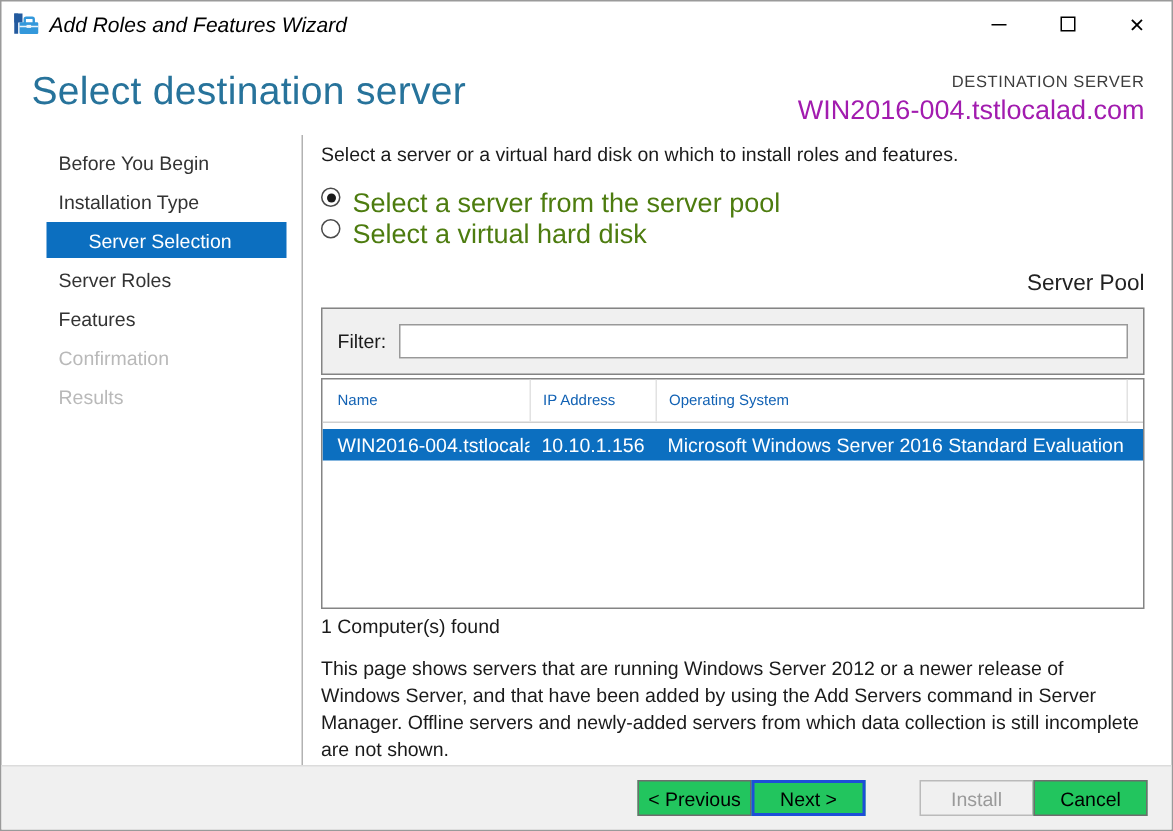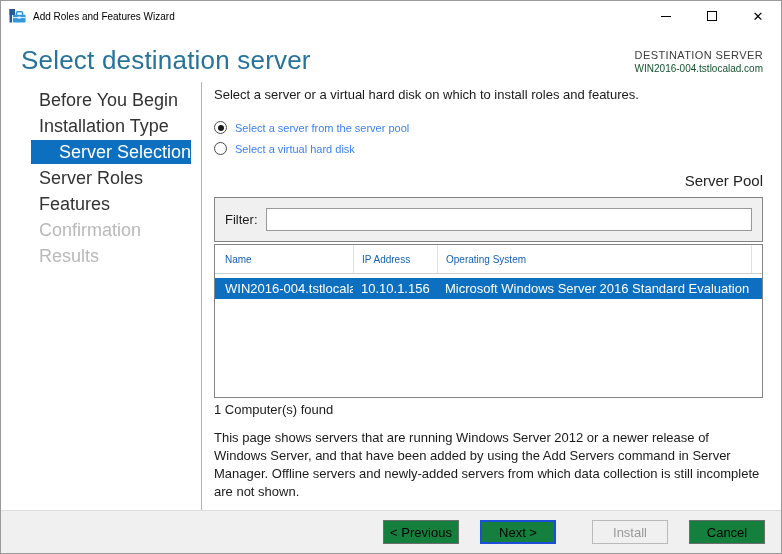--- a/index.html
+++ b/index.html
@@ -10,49 +10,49 @@
     width: 782px; height: 554px;
     border: 1px solid #9a9a9a;
     background: #fff;
     display: flex; flex-direction: column;
     position: relative;
   }
 
   
   .titlebar { height: 30px; display: flex; align-items: center; padding-left: 8px; flex: 0 0 auto; }
   .app-icon { width: 17px; height: 17px; margin-right: 7px; flex: 0 0 auto; }
-  .titlebar-title { font-size: 10px; color: #000; flex: 1; }
+  .titlebar-title { font-size: 14px; color: #000; flex: 1; font-style: italic; }
   .caption-btns { display: flex; height: 30px; }
   .caption-btn { width: 46px; height: 30px; display: flex; align-items: center; justify-content: center; cursor: default; }
   .glyph-min { width: 10px; height: 1px; background: #000; display: block; }
   .glyph-max { width: 10px; height: 10px; border: 1px solid #000; display: block; }
   .glyph-close { font-size: 13px; color: #000; line-height: 1; }
 
   
   .header { display: flex; justify-content: space-between; align-items: flex-start; padding: 14px 18px 6px 20px; flex: 0 0 auto; }
   .page-title { font-size: 26px; font-weight: 300; color: #27739b; letter-spacing: 0.2px; }
   .dest-block { text-align: right; margin-top: 4px; }
   .dest-label { font-size: 11px; color: #3c3c3c; letter-spacing: 0.4px; }
-  .dest-server { font-size: 10px; color: #14532d; margin-top: 2px; }
+  .dest-server { font-size: 18px; color: #a21caf; margin-top: 2px; }
 
   
   .content { flex: 1 1 auto; display: flex; padding-left: 30px; min-height: 0; }
   .sidebar { width: 160px; flex: 0 0 auto; padding-top: 6px; margin-right: 10px; }
   .nav-item {
     height: 24px; margin-bottom: 2px; display: flex; align-items: center;
-    padding-left: 8px; font-size: 18px; color: #333; cursor: default; white-space: nowrap;
+    padding-left: 8px; font-size: 13px; color: #333; cursor: default; white-space: nowrap;
   }
   .nav-item.selected { background: #0c6fc0; color: #fff; padding-left: 28px; }
   .nav-item.disabled { color: #b9b9b9; }
 
   .main { flex: 1 1 auto; border-left: 1px solid #b2b2b2; padding: 5px 18px 0 12px; min-width: 0; }
   .intro { font-size: 13px; color: #1a1a1a; }
 
   .radios { margin-top: 15px; }
-  .radio-row { display: flex; align-items: center; height: 21px; font-size: 11px; color: #3b82f6; cursor: default; }
+  .radio-row { display: flex; align-items: flex-start; height: 21px; font-size: 18px; color: #4d7c0f; cursor: default; }
   .radio-circle {
     width: 13px; height: 13px; border: 1px solid #4a4a4a; border-radius: 50%;
     margin-right: 8px; display: inline-flex; align-items: center; justify-content: center;
     background: #fff; flex: 0 0 auto;
   }
   .radio-circle .dot { width: 6px; height: 6px; border-radius: 50%; background: #1a1a1a; display: none; }
   .radio-row.checked .radio-circle .dot { display: block; }
 
   .pool-header { display: flex; align-items: flex-end; margin-top: 13px; flex-direction: column; }
   .pool-title { font-size: 15px; color: #222; white-space: nowrap; }
@@ -86,21 +86,21 @@
   .count-text { margin-top: 4px; font-size: 13px; color: #1a1a1a; }
   .description { margin-top: 12px; font-size: 13px; color: #1a1a1a; line-height: 18px; max-width: 552px; }
 
   
   .footer {
     flex: 0 0 auto; height: 43px; background: #f0f0f0; border-top: 1px solid #dcdcdc;
     display: flex; align-items: center; justify-content: flex-end; padding-right: 16px;
   }
   .btn {
     width: 76px; height: 24px; font-family: "Liberation Sans", sans-serif; font-size: 13px;
-    background: #15803d; border: 1px solid #6d6d6d; color: #000; margin-left: 21px; cursor: default;
+    background: #22c55e; border: 1px solid #6d6d6d; color: #000; margin-left: 0; cursor: default;
     display: inline-flex; align-items: center; justify-content: center; padding: 0;
   }
   .btn.default { border: 2px solid #1d4ed8; }
   .btn.disabled { background: #f0f0f0; border-color: #bababa; color: #9a9a9a; margin-left: 36px; }
 </style>
 </head>
 <body>
 
 <div class="window">
 

